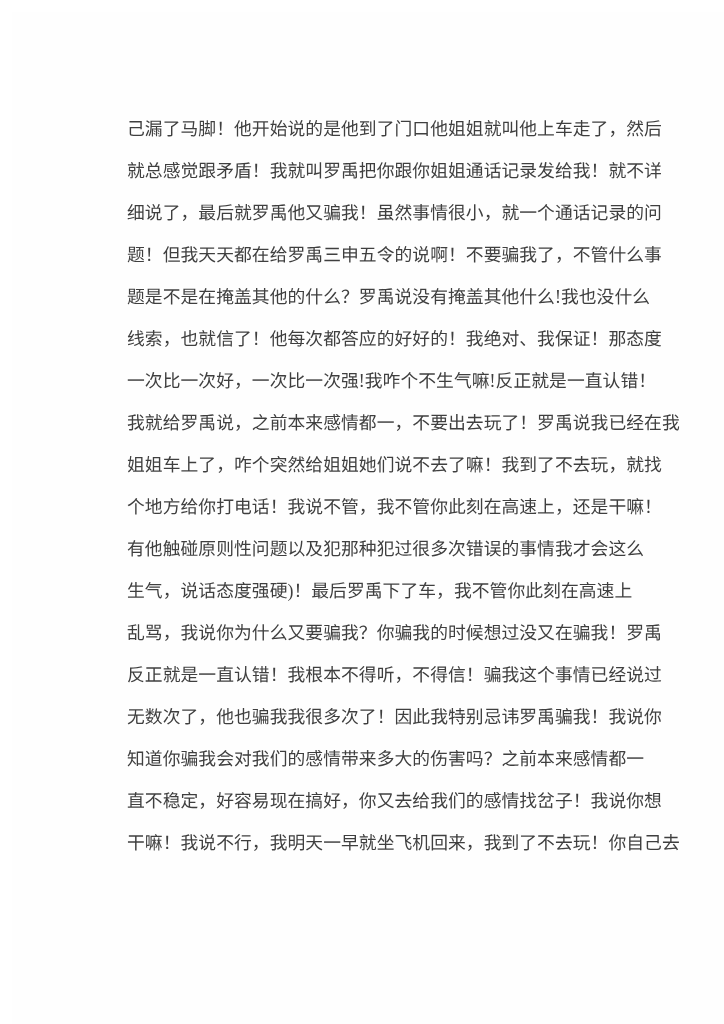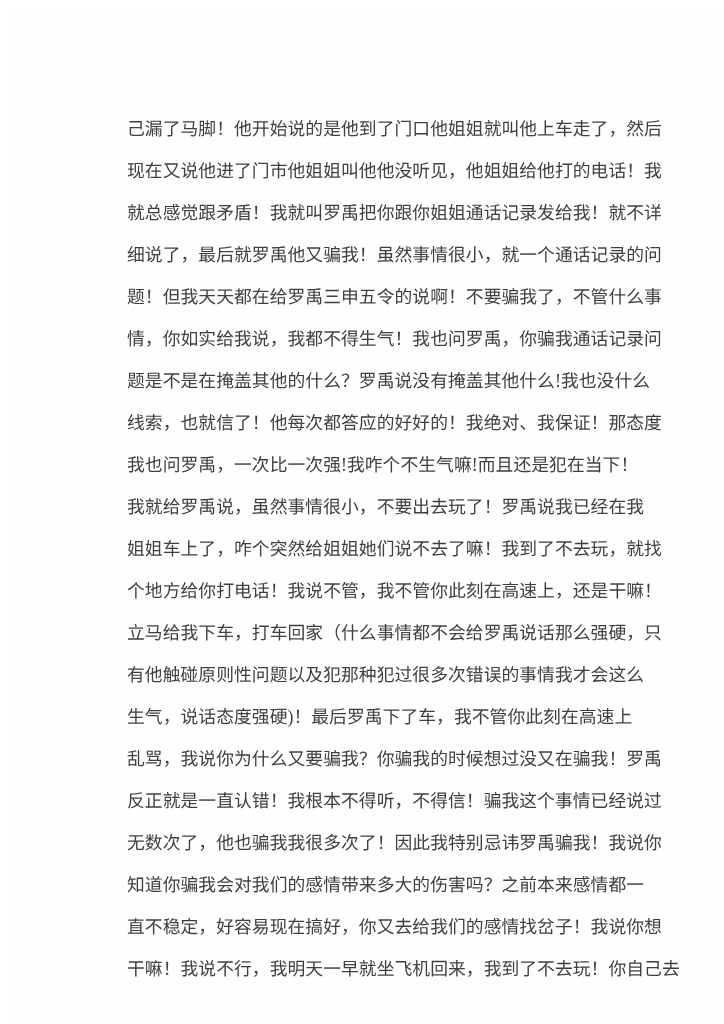--- a/index.html
+++ b/index.html
@@ -36,32 +36,29 @@
     white-space: nowrap;
     text-rendering: optimizeLegibility;
   }
 </style>
 </head>
 <body>
 
 <div class="page">
   <div class="text-block">
     <div class="text-line">己漏了马脚！他开始说的是他到了门口他姐姐就叫他上车走了，然后</div>
-    <div class="text-line">现在又说他进了门市他姐姐叫他他没听见，他姐姐给他打的电话！我</div>
     <div class="text-line">就总感觉跟矛盾！我就叫罗禹把你跟你姐姐通话记录发给我！就不详</div>
     <div class="text-line">细说了，最后就罗禹他又骗我！虽然事情很小，就一个通话记录的问</div>
     <div class="text-line">题！但我天天都在给罗禹三申五令的说啊！不要骗我了，不管什么事</div>
-    <div class="text-line">情，你如实给我说，我都不得生气！我也问罗禹，你骗我通话记录问</div>
     <div class="text-line">题是不是在掩盖其他的什么？罗禹说没有掩盖其他什么!我也没什么</div>
     <div class="text-line">线索，也就信了！他每次都答应的好好的！我绝对、我保证！那态度</div>
-    <div class="text-line">我也问罗禹，一次比一次强!我咋个不生气嘛!而且还是犯在当下！</div>
-    <div class="text-line">我就给罗禹说，虽然事情很小，不要出去玩了！罗禹说我已经在我</div>
+    <div class="text-line">一次比一次好，一次比一次强!我咋个不生气嘛!反正就是一直认错！</div>
+    <div class="text-line">我就给罗禹说，之前本来感情都一，不要出去玩了！罗禹说我已经在我</div>
     <div class="text-line">姐姐车上了，咋个突然给姐姐她们说不去了嘛！我到了不去玩，就找</div>
     <div class="text-line">个地方给你打电话！我说不管，我不管你此刻在高速上，还是干嘛！</div>
-    <div class="text-line">立马给我下车，打车回家（什么事情都不会给罗禹说话那么强硬，只</div>
     <div class="text-line">有他触碰原则性问题以及犯那种犯过很多次错误的事情我才会这么</div>
     <div class="text-line">生气，说话态度强硬)！最后罗禹下了车，我不管你此刻在高速上</div>
     <div class="text-line">乱骂，我说你为什么又要骗我？你骗我的时候想过没又在骗我！罗禹</div>
     <div class="text-line">反正就是一直认错！我根本不得听，不得信！骗我这个事情已经说过</div>
     <div class="text-line">无数次了，他也骗我我很多次了！因此我特别忌讳罗禹骗我！我说你</div>
     <div class="text-line">知道你骗我会对我们的感情带来多大的伤害吗？之前本来感情都一</div>
     <div class="text-line">直不稳定，好容易现在搞好，你又去给我们的感情找岔子！我说你想</div>
     <div class="text-line">干嘛！我说不行，我明天一早就坐飞机回来，我到了不去玩！你自己去</div>
   </div>
 </div>

